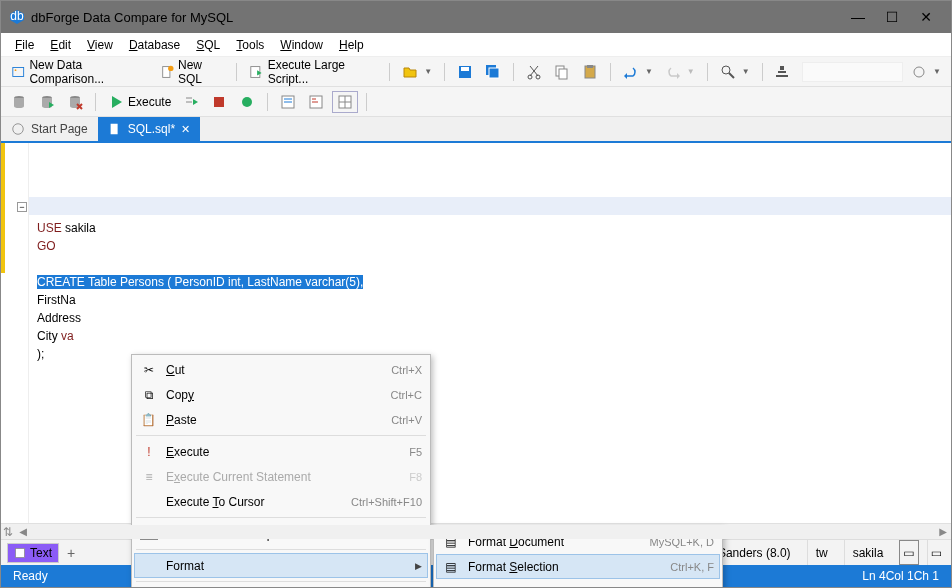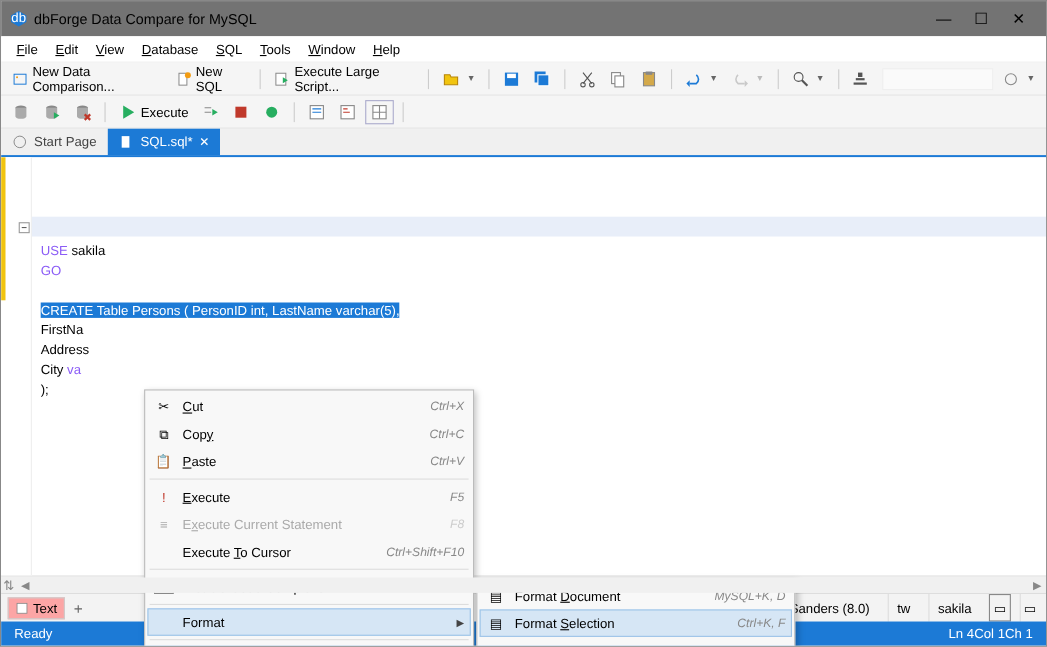--- a/index.html
+++ b/index.html
@@ -17,41 +17,41 @@
 .tsep { width: 1px; height: 18px; background: #ccc; margin: 0 4px; }
 .droparrow { font-size: 8px; color: #666; margin-left: 2px; }
 .tabbar { height: 26px; background: #f0f0f0; display: flex; align-items: flex-end; border-bottom: 2px solid #1c7ad6; }
 .tab { height: 24px; display: flex; align-items: center; padding: 0 10px; gap: 6px; color: #444; }
 .tab.active { background: #1c7ad6; color: #fff; }
 .tab .close { font-size: 11px; }
 .editor { flex: 1; position: relative; background: #fff; font-family: Consolas, monospace; font-size: 13px; display: flex; }
 .gutter { width: 28px; background: #fff; border-right: 1px solid #eee; position: relative; }
 .collapse { position: absolute; left: 16px; top: 59px; width: 10px; height: 10px; border: 1px solid #999; font-size: 9px; line-height: 8px; text-align: center; background: #fff; }
 .code { flex: 1; padding: 4px 0 0 8px; position: relative; white-space: pre; line-height: 18px; }
-.kw { color: #8b5cf6; }
+.kw { color: #7f1d1d; }
 .hl-line { position: absolute; left: 0; right: 0; height: 18px; background: #e8eef9; }
 .selected { background: #1c7ad6; color: #fff; }
 .modbar { position: absolute; left: 0; top: 0; width: 4px; height: 130px; background: #f1c40f; }
 .ctxmenu { position: absolute; background: #f8f8f8; border: 1px solid #bbb; box-shadow: 2px 2px 6px rgba(0,0,0,0.25); padding: 2px; font-family: "Segoe UI"; }
 .ctxmenu.main { left: 130px; top: 211px; width: 300px; }
 .ctxmenu.sub { left: 432px; top: 383px; width: 290px; }
 .crow { display: flex; align-items: center; height: 25px; padding: 0 6px; gap: 8px; }
 .crow .ico { width: 18px; display: flex; justify-content: center; }
 .crow .lbl { flex: 1; }
-.crow .sc { color: #888; font-size: 11px; font-style: italic; }
+.crow .sc { color: #888; font-size: 11px; }
 .crow.hover { background: #d6e6f5; border: 1px solid #9cc3e8; padding: 0 5px; height: 25px; }
 .crow.dis { color: #aaa; }
 .crow.dis .sc { color: #ccc; }
 .csep { height: 1px; background: #ddd; margin: 3px 2px; }
 .subarrow { font-size: 9px; color: #444; }
 .hscroll { height: 16px; background: #f0f0f0; border-top: 1px solid #e0e0e0; display: flex; align-items: center; }
 .hscroll .lbtn, .hscroll .rbtn { width: 16px; text-align: center; color: #888; font-size: 10px; }
 .hscroll .track { flex: 1; height: 14px; background: #f0f0f0; position: relative; }
 .bottomtabs { height: 26px; background: #f3f3f3; border-top: 1px solid #ddd; display: flex; align-items: center; padding: 0 6px; gap: 8px; }
-.btab { display: flex; align-items: center; gap: 4px; border: 1px solid #ccc; padding: 2px 6px; background: #fca5a5; }
+.btab { display: flex; align-items: center; gap: 4px; border: 1px solid #ccc; padding: 2px 6px; background: #8b5cf6; }
 .statcell { display: flex; align-items: center; gap: 4px; border-left: 1px solid #ddd; padding: 0 8px; height: 100%; }
 .statusbar { height: 22px; background: #1c7ad6; color: #fff; display: flex; align-items: center; padding: 0 12px; }
 .statusbar .spacer { flex: 1; }
 .statusbar .pos { margin-left: 0; }
 .greendot { width: 8px; height: 8px; background: #2ecc71; border-radius: 50%; }
 </style>
 </head>
 <body>
 
 <div class="titlebar">

